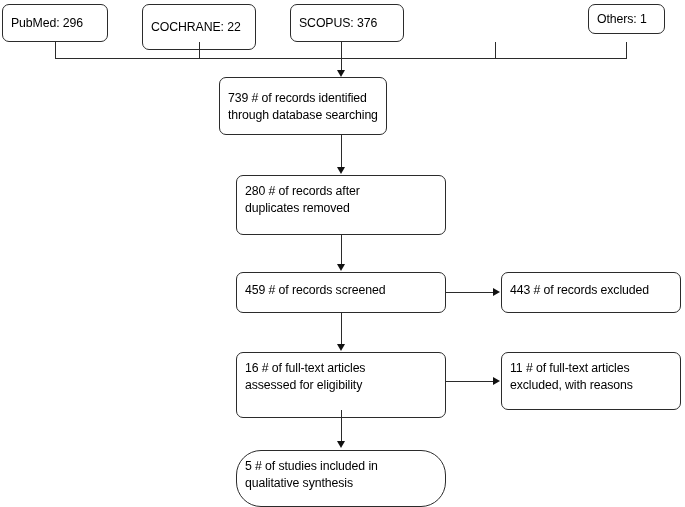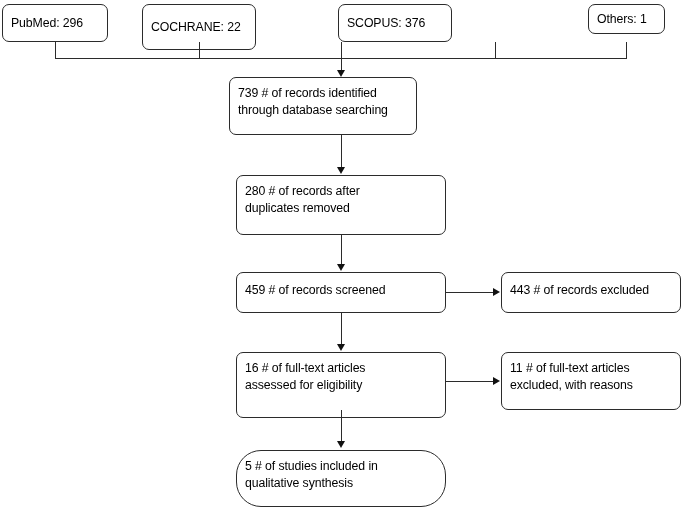--- a/index.html
+++ b/index.html
@@ -88,41 +88,41 @@
 <div id="diagram">
 
   <div class="node src" style="left:2px;  top:4px;  width:106px; height:38px;">
     <span class="txt">PubMed: 296</span>
   </div>
 
   <div class="node src" style="left:142px; top:4px; width:114px; height:46px;">
     <span class="txt">COCHRANE: 22</span>
   </div>
 
-  <div class="node src" style="left:290px; top:4px; width:114px; height:38px;margin-left:48px;">
+  <div class="node src" style="left:290px; top:4px; width:114px; height:38px;">
     <span class="txt">SCOPUS: 376</span>
   </div>
 
 
   <div class="node src" style="left:588px; top:4px; width:77px; height:30px;">
     <span class="txt">Others: 1</span>
   </div>
 
   <div class="vline" style="left:55px;  top:42px; height:17px;"></div>
   <div class="vline" style="left:199px; top:42px; height:17px;"></div>
   <div class="vline" style="left:341px; top:42px; height:17px;"></div>
   <div class="vline" style="left:495px; top:42px; height:17px;"></div>
   <div class="vline" style="left:626px; top:42px; height:17px;"></div>
 
   <div class="hline" style="left:55px; top:58px; width:572px;"></div>
 
   <div class="vline" style="left:341px; top:58px; height:13px;"></div>
   <div class="arrow-down" style="left:337px; top:70px;"></div>
 
-  <div class="node flow" style="left:229px; top:77px; width:188px; height:58px;">
+  <div class="node flow" style="left:219px; top:77px; width:168px; height:58px;align-items:center;">
     <span class="txt">739 # of records identified
 through database searching</span>
   </div>
 
   <div class="vline" style="left:341px; top:135px; height:33px;"></div>
   <div class="arrow-down" style="left:337px; top:167px;"></div>
 
   <div class="node flow" style="left:236px; top:175px; width:210px; height:60px;">
     <span class="txt">280 # of records after
 duplicates removed</span>

